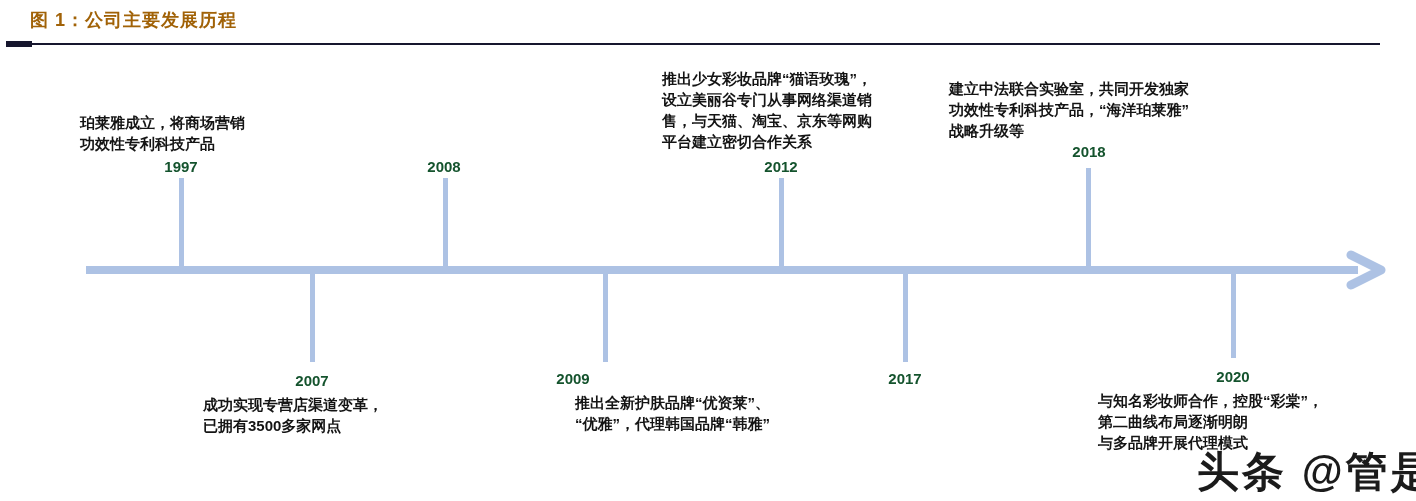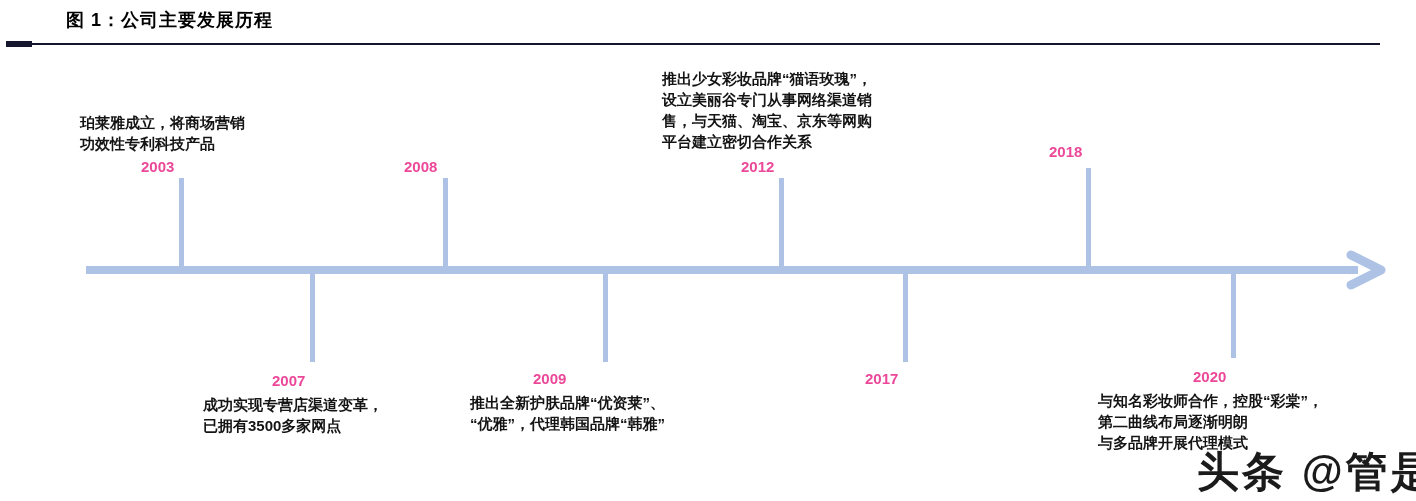--- a/index.html
+++ b/index.html
@@ -2,38 +2,38 @@
 <html><head>
 <meta charset="utf-8">
 <style>
   html,body{margin:0;padding:0;background:#fff;}
   .canvas{
     position:relative;width:1416px;height:501px;background:#ffffff;overflow:hidden;
     font-family:"Liberation Sans","DejaVu Sans",sans-serif;
   }
   .fig-title{
     position:absolute;left:30px;top:8px;
-    font-size:18px;font-weight:bold;color:#000000;letter-spacing:1px;margin-left:36px;
+    font-size:18px;font-weight:bold;color:#a16207;letter-spacing:1px;
   }
   .title-rule{position:absolute;left:6px;top:43px;width:1374px;height:2px;background:#16162e;}
   .title-rule-tick{position:absolute;left:6px;top:41px;width:26px;height:6px;background:#16162e;}
 
   .axis{position:absolute;left:86px;top:266px;width:1272px;height:8px;background:#adc2e4;}
   .axis-arrow{position:absolute;left:1346px;top:250px;width:44px;height:40px;}
 
   .stem{position:absolute;width:5px;background:#adc2e4;}
 
   .etext{
     position:absolute;font-size:15px;font-weight:bold;color:#141414;
     line-height:21px;white-space:pre-line;text-align:left;
   }
-  .etext.center{text-align:left;}
+  .etext.center{text-align:right;}
   .eyear{
-    position:absolute;width:80px;
-    font-size:15px;font-weight:bold;color:#ec4899;
+    position:absolute;width:80px;text-align:center;
+    font-size:15px;font-weight:bold;color:#14532d;
   }
   .watermark{
     position:absolute;left:1173px;top:444px;
     font-size:42px;font-weight:bold;color:#1b1b1b;
     letter-spacing:3px;white-space:nowrap;
     text-shadow:2px 2px 0 #ffffff;
     margin-left:24px;
   }
 </style>
 </head>
@@ -47,21 +47,21 @@
 
   <div class="axis"></div>
   <div class="axis-arrow">
     <svg width="44" height="40" viewBox="0 0 44 40">
       <polyline points="5,5 35,20 5,35" fill="none" stroke="#adc2e4" stroke-width="9" stroke-linecap="round" stroke-linejoin="round"></polyline>
     </svg>
   </div>
 
   <div class="etext" style="left:80px;top:112px;width:270px">珀莱雅成立，将商场营销
 功效性专利科技产品</div>
-  <div class="eyear" style="left:141px;top:158px">2003</div>
+  <div class="eyear" style="left:141px;top:158px">1997</div>
   <div class="stem" style="left:179px;top:178px;height:89px"></div>
 
   <div class="eyear" style="left:272px;top:372px">2007</div>
   <div class="etext" style="left:203px;top:394px;width:280px">成功实现专营店渠道变革，
 已拥有3500多家网点</div>
   <div class="stem" style="left:310px;top:274px;height:88px"></div>
 
   <div class="eyear" style="left:404px;top:158px">2008</div>
   <div class="stem" style="left:443px;top:178px;height:89px"></div>
 
@@ -73,20 +73,23 @@
   <div class="etext" style="left:662px;top:68px;width:290px">推出少女彩妆品牌“猫语玫瑰”，
 设立美丽谷专门从事网络渠道销
 售，与天猫、淘宝、京东等网购
 平台建立密切合作关系</div>
   <div class="eyear" style="left:741px;top:158px">2012</div>
   <div class="stem" style="left:779px;top:178px;height:89px"></div>
 
   <div class="eyear" style="left:865px;top:370px">2017</div>
   <div class="stem" style="left:903px;top:274px;height:88px"></div>
 
+  <div class="etext" style="left:949px;top:78px;width:330px">建立中法联合实验室，共同开发独家
+功效性专利科技产品，“海洋珀莱雅”
+战略升级等</div>
   <div class="eyear" style="left:1049px;top:143px">2018</div>
   <div class="stem" style="left:1086px;top:168px;height:99px"></div>
 
   <div class="eyear" style="left:1193px;top:368px">2020</div>
   <div class="etext" style="left:1098px;top:390px;width:320px">与知名彩妆师合作，控股“彩棠”，
 第二曲线布局逐渐明朗
 与多品牌开展代理模式</div>
   <div class="stem" style="left:1231px;top:274px;height:84px"></div>
 
   <div class="watermark">头条 @管是</div>

